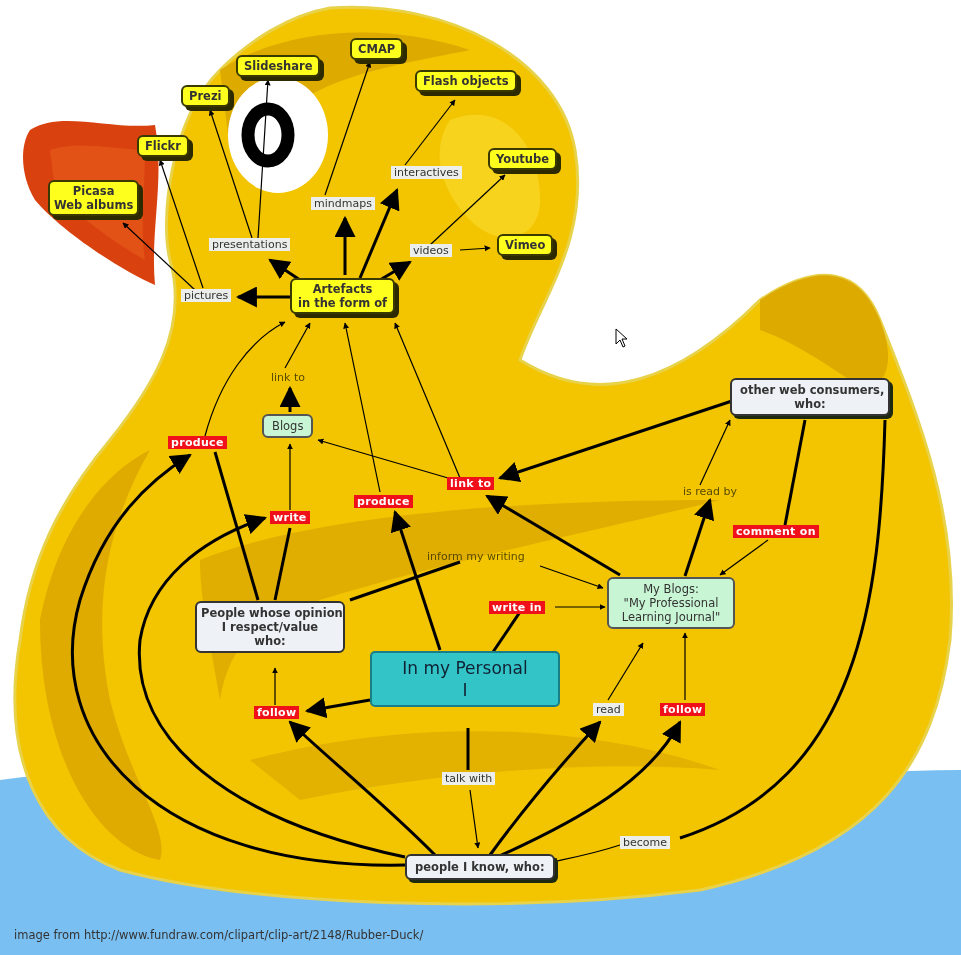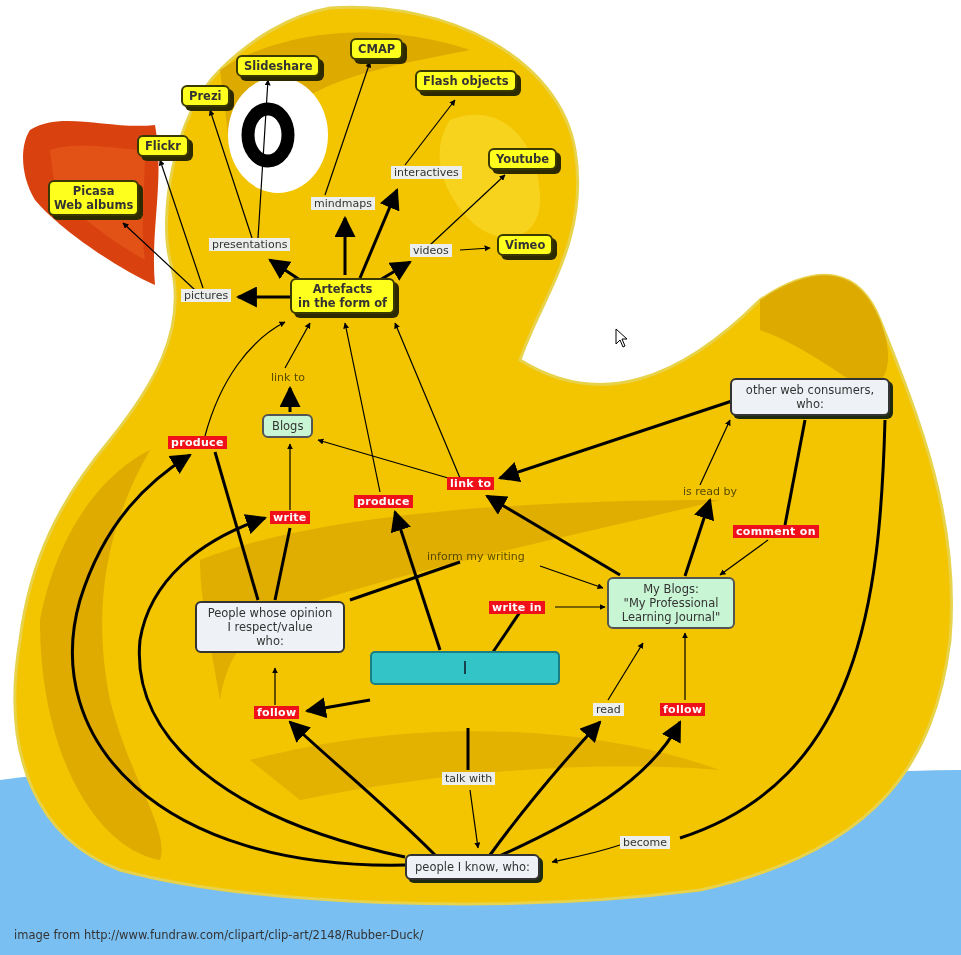--- a/index.html
+++ b/index.html
@@ -1,20 +1,20 @@
 <!DOCTYPE html>
 <html><head>
 <meta charset="utf-8">
 <style>
   html, body { margin:0; padding:0; }
   body { width:961px; height:955px; position:relative; overflow:hidden; background:#ffffff; font-family:"DejaVu Sans", sans-serif; }
   #scene { position:absolute; left:0; top:0; width:961px; height:955px; }
   .node { position:absolute; box-sizing:border-box; text-align:center; color:#1a1a1a; font-size:11.5px; line-height:14px; border-radius:6px; border:2px solid #2b2b00; padding:2px 6px; white-space:nowrap; }
   .node.yellow { background:#ffff1e; box-shadow:4px 4px 0 #2e2a00; font-weight:bold; color:#333; border-color:#3a3a00; }
-  .node.white { background:#eef2f6; box-shadow:3px 3px 0 #1e2a10; border-color:#333; color:#333; font-size:11.5px; }
+  .node.white { background:#eef2f6; box-shadow:3px 3px 0 #1e2a10; border-color:#333; color:#333; font-size:11.5px;font-weight:bold; }
   .node.mint { background:#c8f5d4; border-color:#555; color:#333; box-shadow:none; font-size:11.5px; }
   .node.teal { background:#33c4c8; border-color:#1a7f84; color:#123; font-size:17px; line-height:22px; padding:4px 8px; border-radius:5px; }
   .lbl { position:absolute; font-size:11px; line-height:13px; padding:0 3px; white-space:nowrap; color:#333; }
   .lbl.plain { background:rgba(235,240,248,0.95); }
   .lbl.trans { background:transparent; color:#5a4a00; }
   .lbl.red { background:#f0101a; color:#fff; font-weight:bold; letter-spacing:0.3px; }
   #caption { position:absolute; left:14px; top:928px; font-size:11.5px; color:#333; }
   #cursor { position:absolute; left:615px; top:328px; }
 </style>
 </head>
@@ -125,20 +125,21 @@
   <div>My Blogs:</div>
   <div>"My Professional</div>
   <div>Learning Journal"</div>
 </div>
 <div class="node white" style="left:195px;top:601px;width:150px;padding:3px 4px;box-shadow:none;">
   <div>People whose opinion</div>
   <div>I respect/value</div>
   <div>who:</div>
 </div>
 <div class="node teal" style="left:370px;top:651px;width:190px;">
+  <div>In my Personal</div>
   <div>I</div>
 </div>
 <div class="node white" style="left:405px;top:854px;padding:4px 8px;">people I know, who:</div>
 
 <div class="lbl plain" style="left:209px;top:238px;">presentations</div>
 <div class="lbl plain" style="left:311px;top:197px;">mindmaps</div>
 <div class="lbl plain" style="left:391px;top:166px;">interactives</div>
 <div class="lbl plain" style="left:410px;top:244px;">videos</div>
 <div class="lbl plain" style="left:181px;top:289px;">pictures</div>
 <div class="lbl trans" style="left:268px;top:371px;">link to</div>

